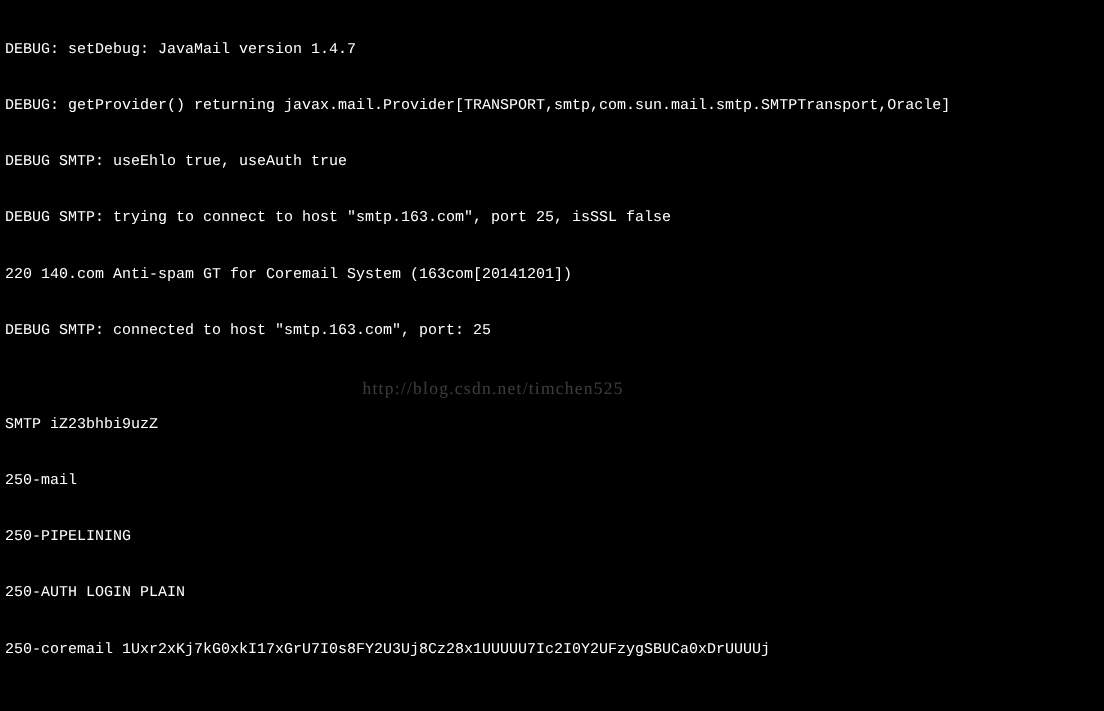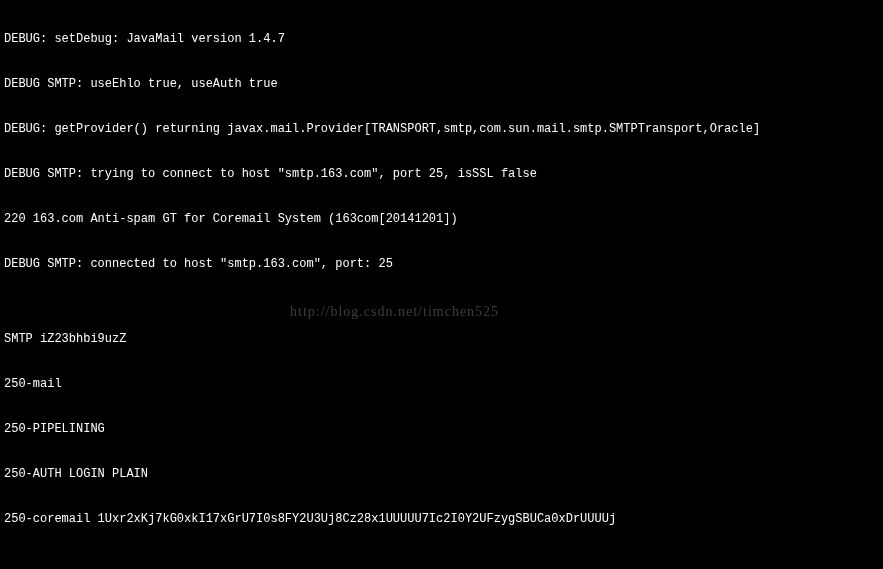--- a/index.html
+++ b/index.html
@@ -35,24 +35,24 @@
       letter-spacing: 1px;
       pointer-events: none;
       font-family: Liberation Serif, serif;
     }
   </style>
 </head>
 <body>
 
 <div class="terminal">
   <span class="line">DEBUG: setDebug: JavaMail version 1.4.7</span>
+  <span class="line">DEBUG: getProvider() returning javax.mail.Provider[TRANSPORT,smtp,com.sun.mail.smtp.SMTPTransport,Oracle]</span>
   <span class="line">DEBUG SMTP: useEhlo true, useAuth true</span>
-  <span class="line">DEBUG: getProvider() returning javax.mail.Provider[TRANSPORT,smtp,com.sun.mail.smtp.SMTPTransport,Oracle]</span>
   <span class="line">DEBUG SMTP: trying to connect to host "smtp.163.com", port 25, isSSL false</span>
-  <span class="line">220 163.com Anti-spam GT for Coremail System (163com[20141201])</span>
+  <span class="line">220 140.com Anti-spam GT for Coremail System (163com[20141201])</span>
   <span class="line">DEBUG SMTP: connected to host "smtp.163.com", port: 25</span>
   <span class="line"></span>
   <span class="line">SMTP iZ23bhbi9uzZ</span>
   <span class="line">250-mail</span>
   <span class="line">250-PIPELINING</span>
   <span class="line">250-AUTH LOGIN PLAIN</span>
   <span class="line">250-coremail 1Uxr2xKj7kG0xkI17xGrU7I0s8FY2U3Uj8Cz28x1UUUUU7Ic2I0Y2UFzygSBUCa0xDrUUUUj</span>
   
   
   

